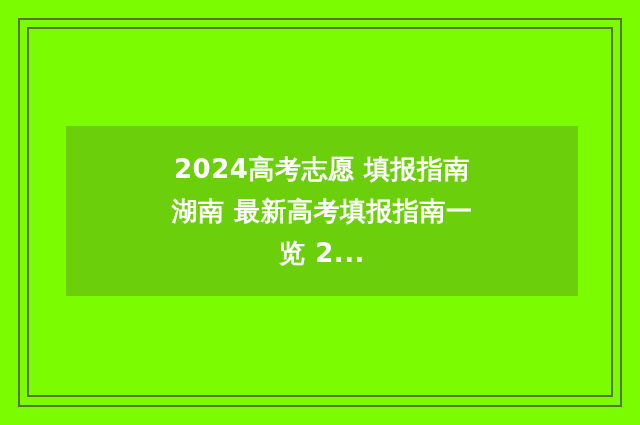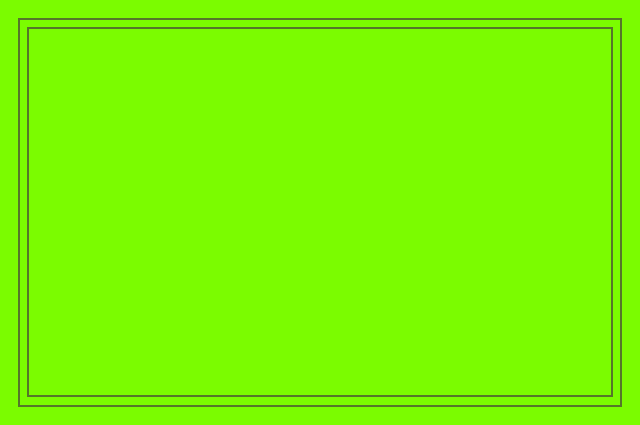--- a/index.html
+++ b/index.html
@@ -75,14 +75,17 @@
 </style>
 </head>
 <body>
 
 <div id="canvas">
 
   <div class="frame-outer"></div>
 
   <div class="frame-inner"></div>
 
+  <div class="content-panel">
+    <div class="title-text">2024高考志愿 填报指南湖南 最新高考填报指南一览 2...</div>
+  </div>
 
 </div>
 
 </body></html>

